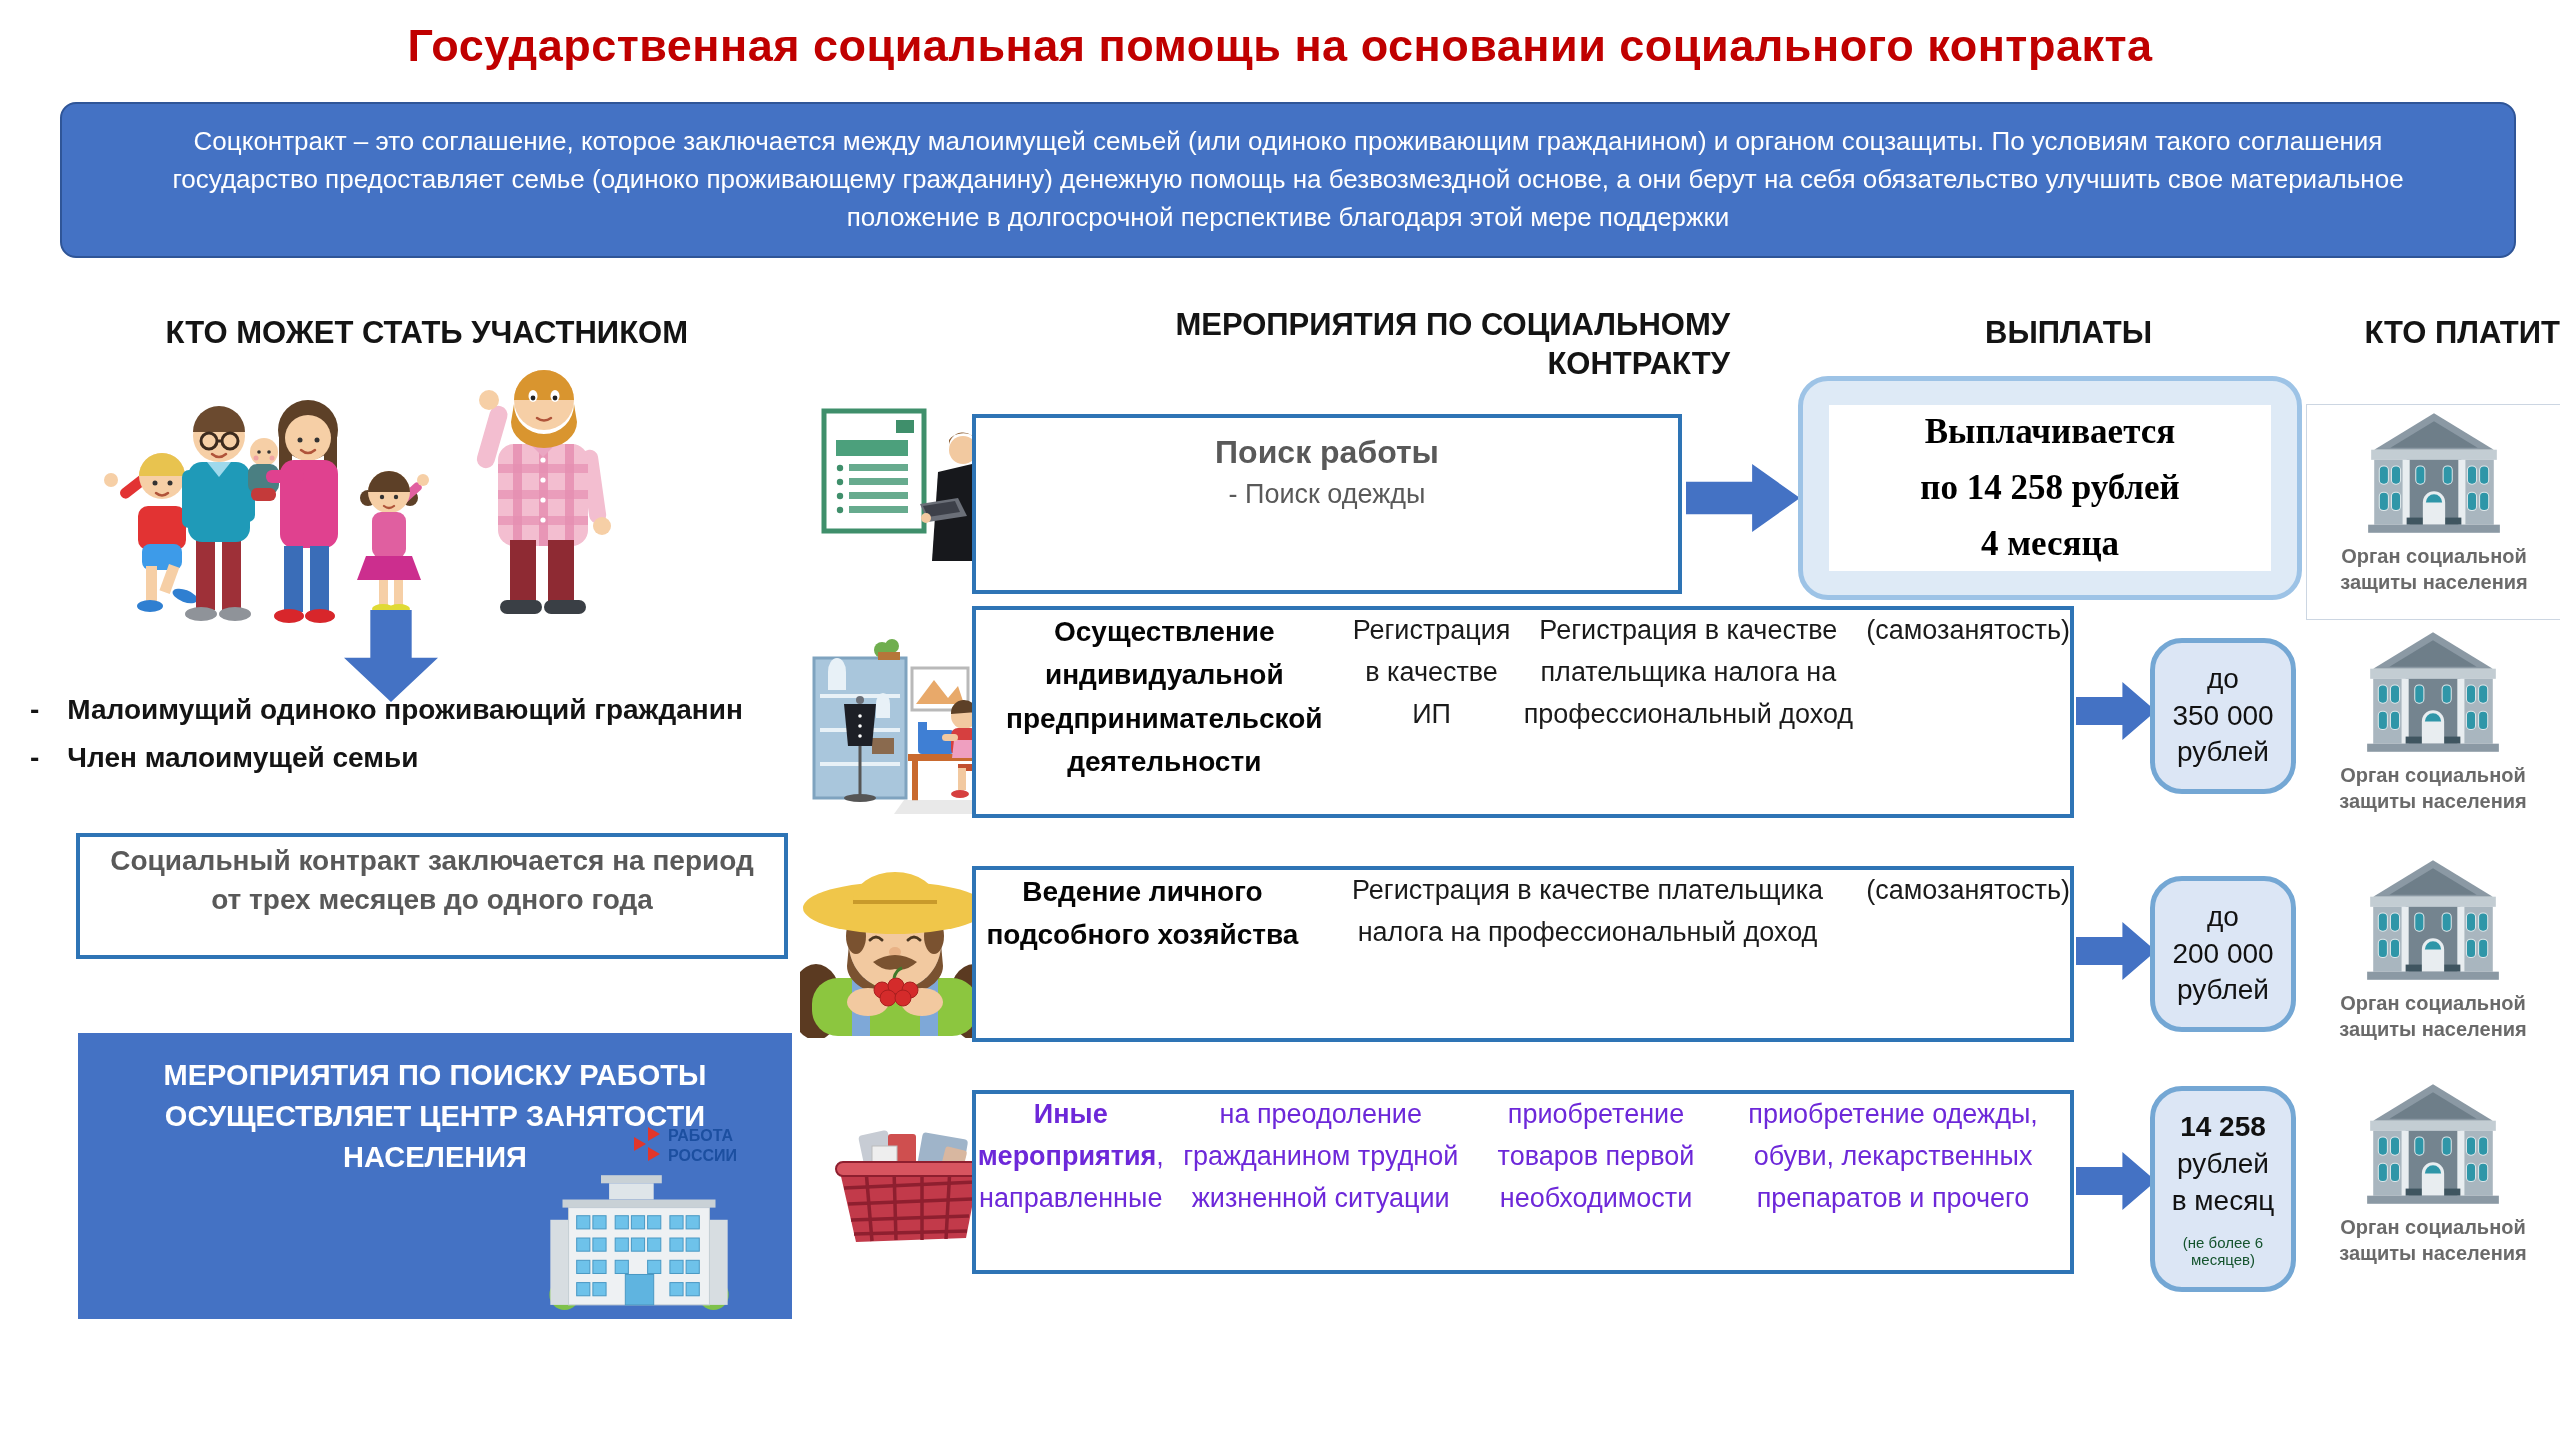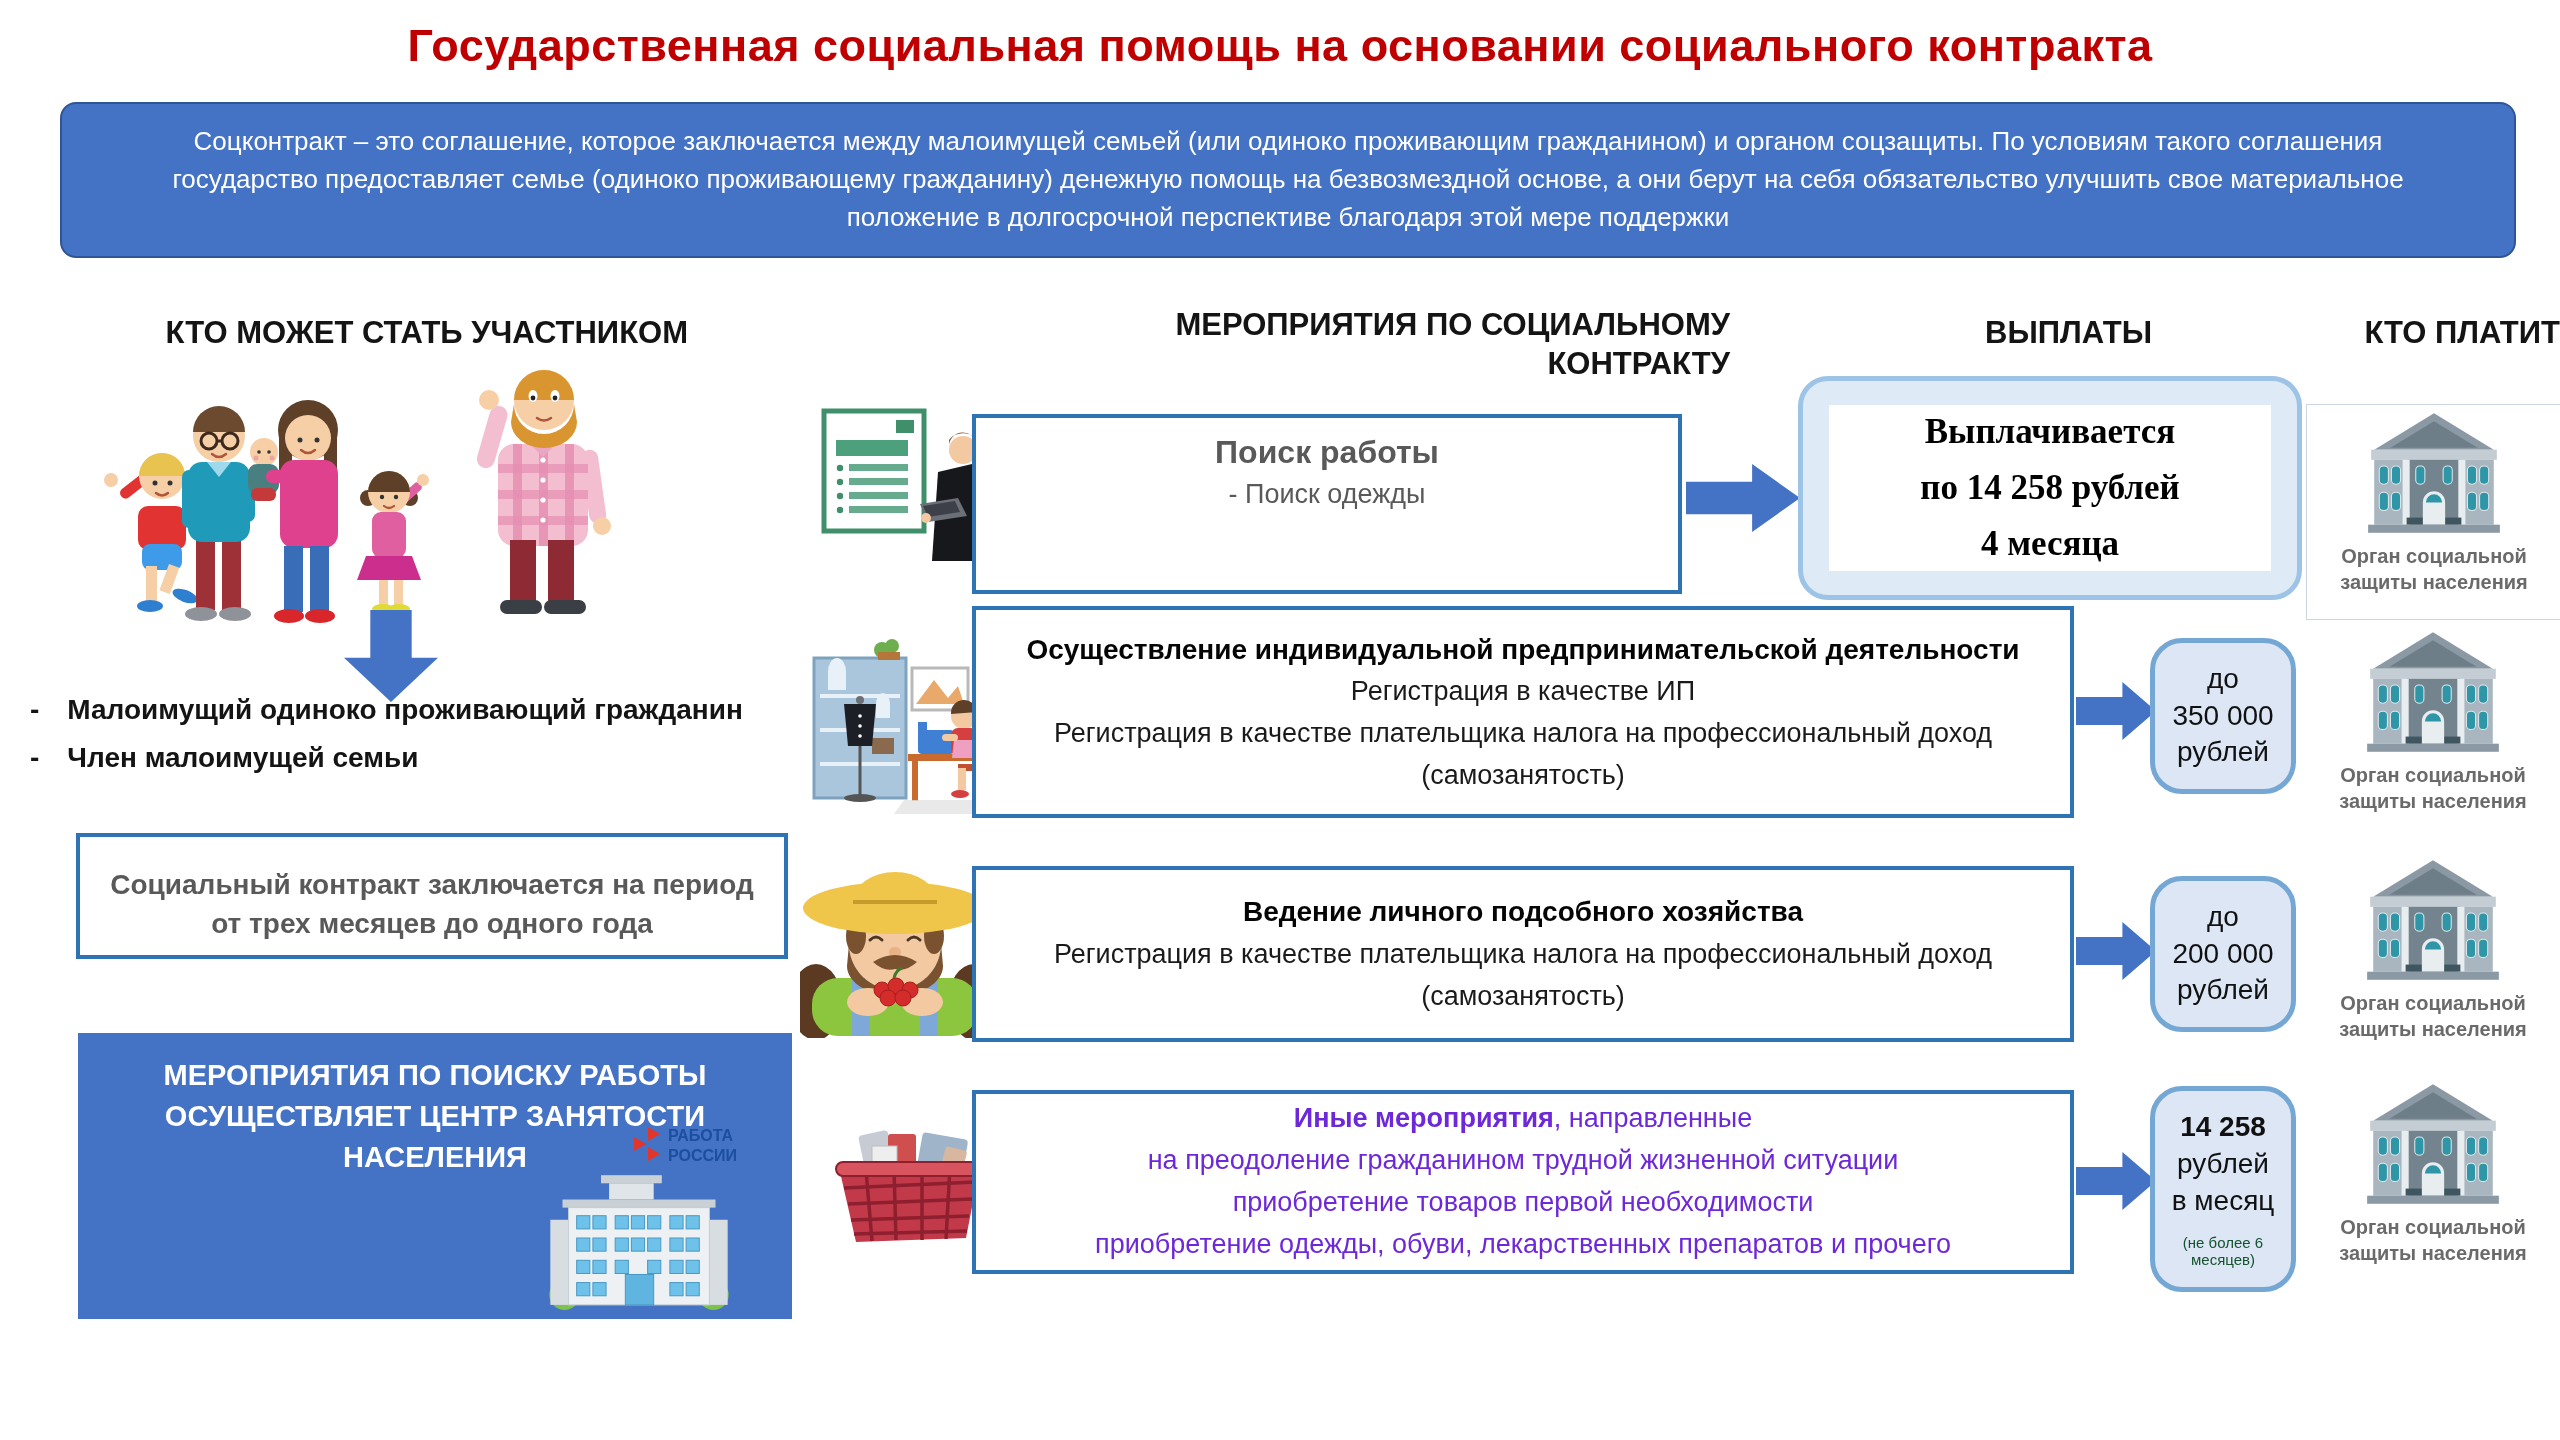--- a/index.html
+++ b/index.html
@@ -28,40 +28,40 @@
     clip-path:polygon(28% 0,72% 0,72% 52%,100% 52%,50% 100%,0 52%,28% 52%);}
 
   .bullets{position:absolute;left:24px;top:694px;width:800px;
            font-size:28px;font-weight:bold;color:#141414;}
   .bullet{display:flex;gap:28px;margin-bottom:16px;}
   .bullet .dash{padding-left:6px;}
 
   .period-box{position:absolute;left:76px;top:833px;width:704px;height:118px;
               border:4px solid #2E74B5;background:#fff;}
   .period-text{font-size:28px;font-weight:bold;color:#595959;text-align:center;
-               padding:28px 26px 0;line-height:1.4;}
+               padding:4px 26px 0;line-height:1.4;}
 
   .czn-box{position:absolute;left:78px;top:1033px;width:714px;height:286px;background:#4472C4;}
   .czn-text{padding-top:22px;font-size:29px;font-weight:bold;color:#ffffff;
             text-align:center;line-height:1.42;}
   .czn-building{position:absolute;left:468px;top:128px;width:186px;height:152px;}
   .rr-logo{position:absolute;left:556px;top:86px;width:150px;height:52px;}
 
   .row-icon{position:absolute;}
   .icon-job{left:820px;top:406px;width:175px;height:158px;}
   .icon-tailor{left:812px;top:616px;width:185px;height:202px;}
   .icon-farmer{left:800px;top:850px;width:190px;height:188px;}
   .icon-basket{left:828px;top:1110px;width:165px;height:152px;}
 
   .rbox{position:absolute;background:#fff;border:4px solid #2E74B5;text-align:center;}
   .rbox .btitle{font-weight:bold;}
   .box0{left:972px;top:414px;width:702px;height:156px;padding-top:16px;color:#595959;}
   .box0 .btitle{font-size:32px;}
   .box0 .bline{font-size:27px;margin-top:8px;}
-  .boxmid{display:flex;flex-direction:column;justify-content:center;color:#1a1a1a;
+  .boxmid{display:flex;flex-direction:row;justify-content:center;color:#1a1a1a;
           font-size:27px;line-height:1.55;}
   .boxmid .btitle{font-size:28px;color:#050505;}
   .box1{left:972px;top:606px;width:1094px;height:204px;}
   .box2{left:972px;top:866px;width:1094px;height:168px;}
   .box3{left:972px;top:1090px;width:1094px;height:176px;color:#6d28d9;}
   .box3 .btitle-inline{font-weight:bold;}
 
   .arrow-right{position:absolute;background:#4472C4;
     clip-path:polygon(0 26%,58% 26%,58% 0,100% 50%,58% 100%,58% 74%,0 74%);}
   .arr0{left:1686px;top:464px;width:114px;height:68px;}

